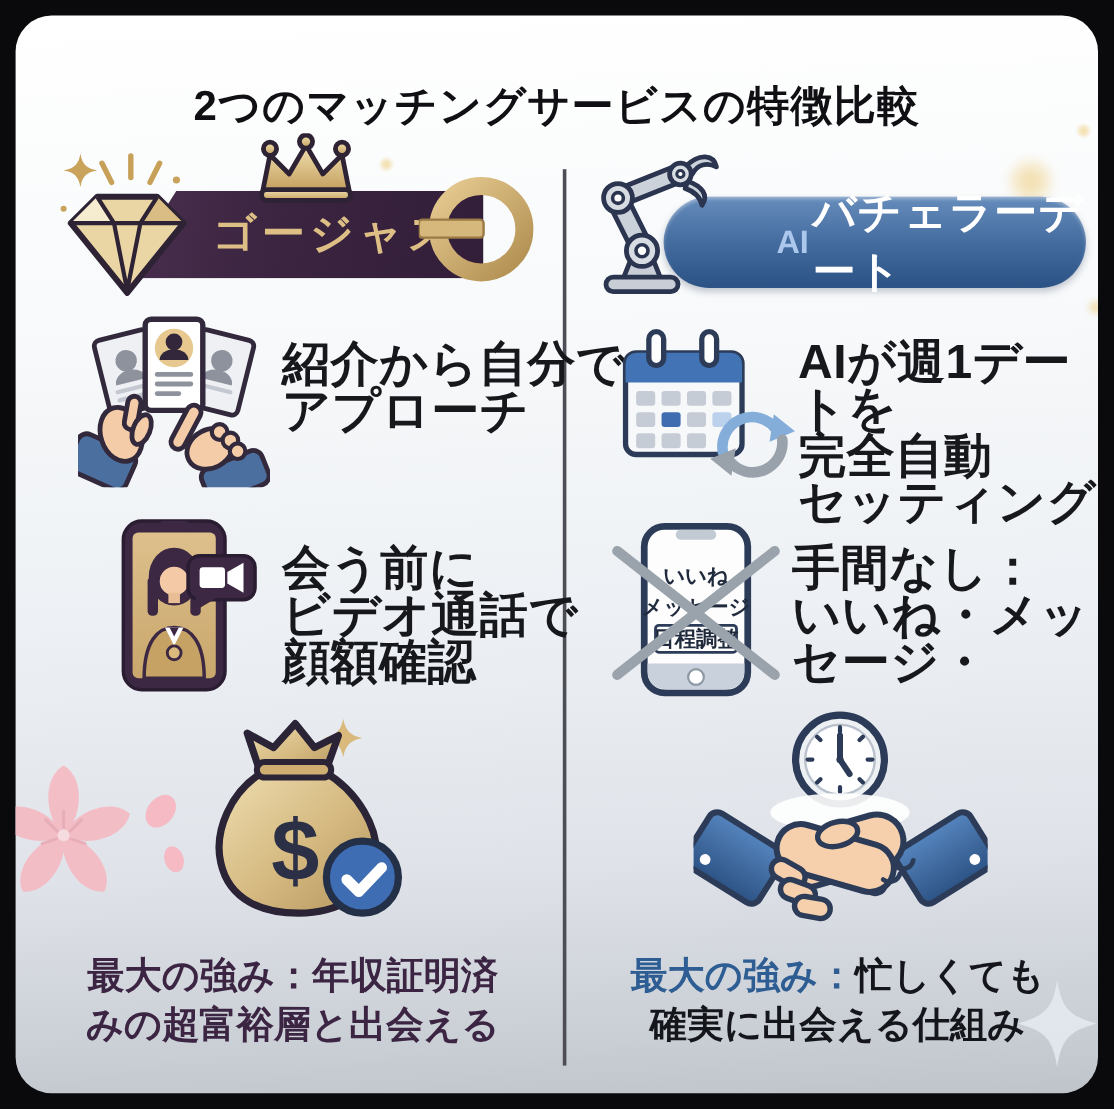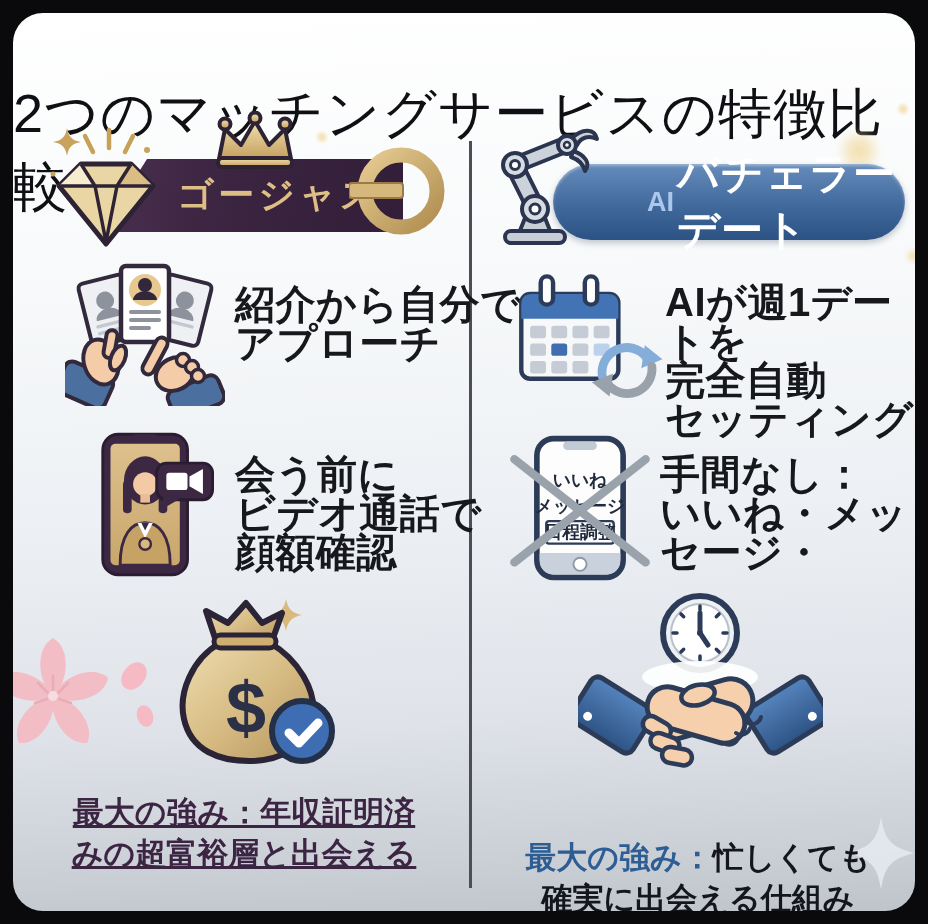--- a/index.html
+++ b/index.html
@@ -1,42 +1,42 @@
 <!DOCTYPE html>
 <html><head>
 <meta charset="utf-8">
 <style>
   html,body{margin:0;padding:0;background:#0a0a0d;}
   .stage{position:relative;width:928px;height:924px;overflow:hidden;
          font-family:"Liberation Sans","DejaVu Sans",sans-serif;}
   .card{position:absolute;left:13px;top:13px;width:902px;height:898px;border-radius:30px;
         background:linear-gradient(178deg,#ffffff 0%,#f7f9fa 30%,#edf0f4 55%,#dfe3e9 78%,#c9cdd4 94%,#bfc3ca 100%);
         overflow:hidden;}
-  .title{position:absolute;top:29px;left:0;width:100%;
-         font-size:54px;font-weight:400;color:#101014;letter-spacing:1px;}
+  .title{position:absolute;top:29px;left:0;width:100%;text-align:center;
+         font-size:35px;font-weight:700;color:#101014;letter-spacing:1px;}
   .divider{position:absolute;left:456px;top:128px;width:3px;height:747px;background:#4d4e55;}
 
   
   .banner-left{position:absolute;left:88px;top:146px;width:302px;height:73px;
         background:linear-gradient(100deg,#4a2f4e 0%,#3a2440 45%,#331e39 100%);
         clip-path:polygon(46px 0,100% 0,100% 100%,0 100%);
         display:flex;align-items:center;justify-content:center;padding-left:54px;box-sizing:border-box;}
   .banner-left span{font-size:36px;font-weight:900;color:#ddbf86;letter-spacing:4px;}
   .banner-right{position:absolute;left:540px;top:151px;width:352px;height:76px;border-radius:38px;
         background:linear-gradient(180deg,#658cbb 0%,#41699c 55%,#2c5284 100%);
         box-shadow:inset 0 2px 3px rgba(255,255,255,.35), 0 3px 6px rgba(20,40,70,.25);
         display:flex;align-items:center;padding-left:66px;box-sizing:border-box;}
   .badge-ai{font-size:27px;font-weight:900;color:#abc8ec;margin-right:3px;margin-left:28px;}
-  .badge-name{font-size:42px;font-weight:900;color:#ffffff;letter-spacing:1px;}
+  .badge-name{font-size:36px;font-weight:900;color:#ffffff;letter-spacing:1px;}
 
   .abs{position:absolute;}
   .ftext{position:absolute;color:#17181c;font-size:40px;font-weight:800;line-height:39px;letter-spacing:.5px;}
   .strength{position:absolute;text-align:center;font-size:31px;font-weight:900;line-height:41px;}
-  .strength-left{left:10px;top:779px;width:442px;color:#3b2543;text-decoration:underline;}
-  .strength-right{left:462px;top:824px;width:446px;color:#14161b;text-align:center;}
+  .strength-left{left:10px;top:779px;width:442px;color:#3b2543;}
+  .strength-right{left:462px;top:779px;width:446px;color:#14161b;text-align:center;}
   .blue-prefix{color:#2d5d92;}
 
   .bokeh{position:absolute;border-radius:50%;background:radial-gradient(circle,#f2dca6 0%,rgba(242,220,166,.55) 45%,rgba(242,220,166,0) 75%);}
   svg text{font-family:"Liberation Sans","DejaVu Sans",sans-serif;}
 </style>
 </head>
 <body>
 
 <div class="stage">
  <div class="card">

